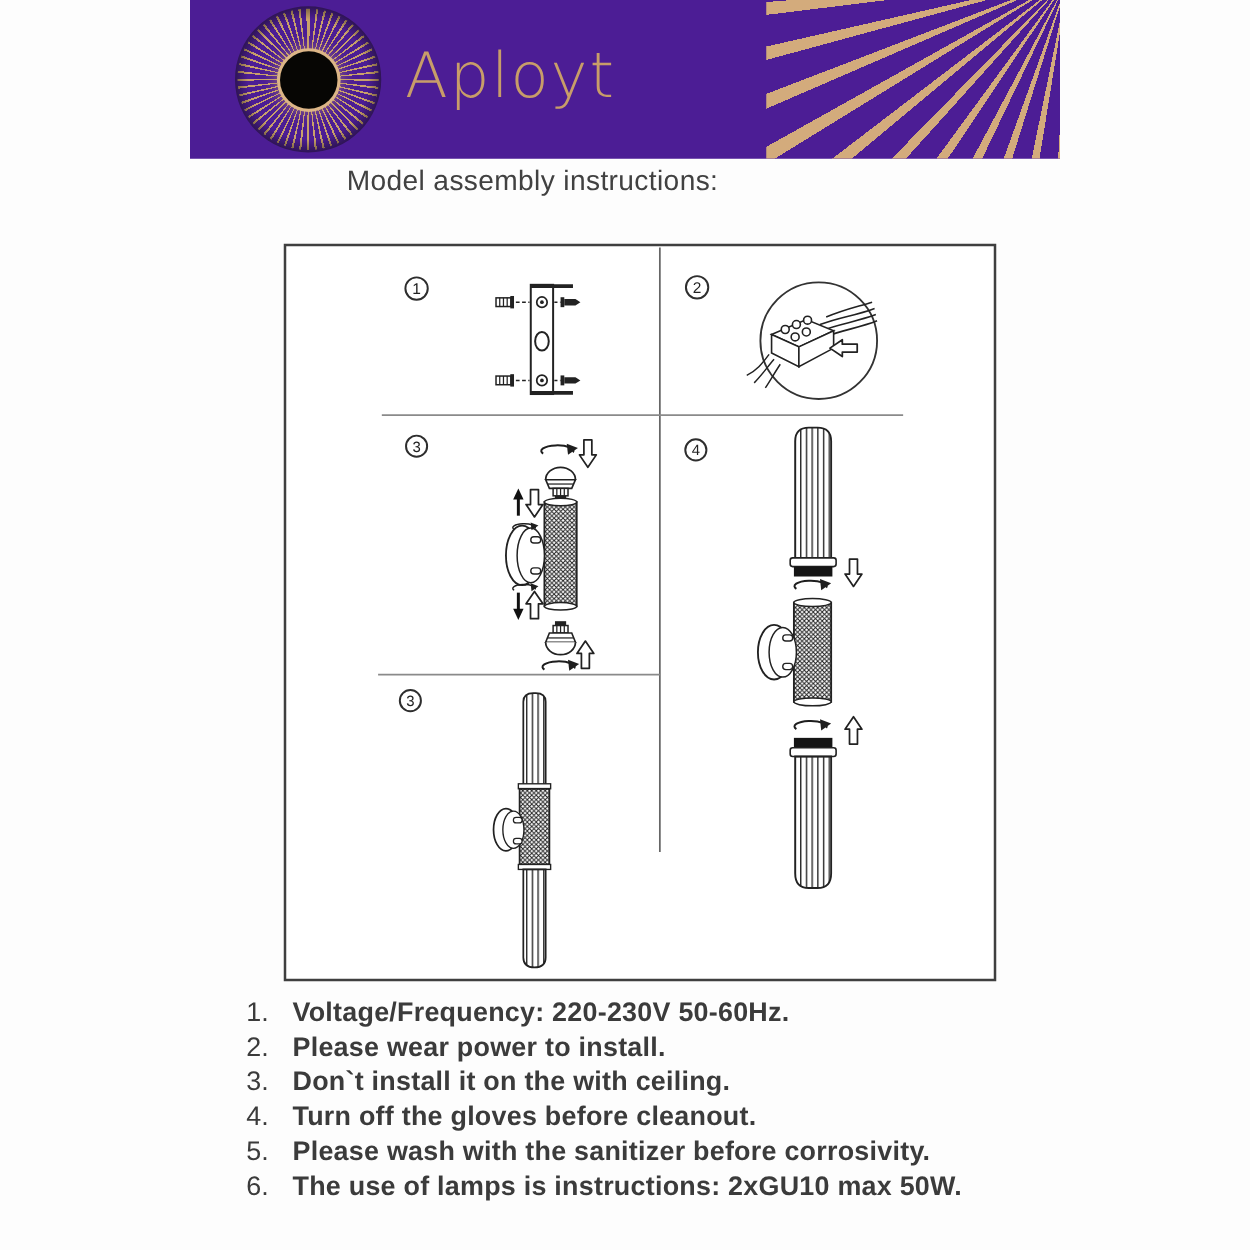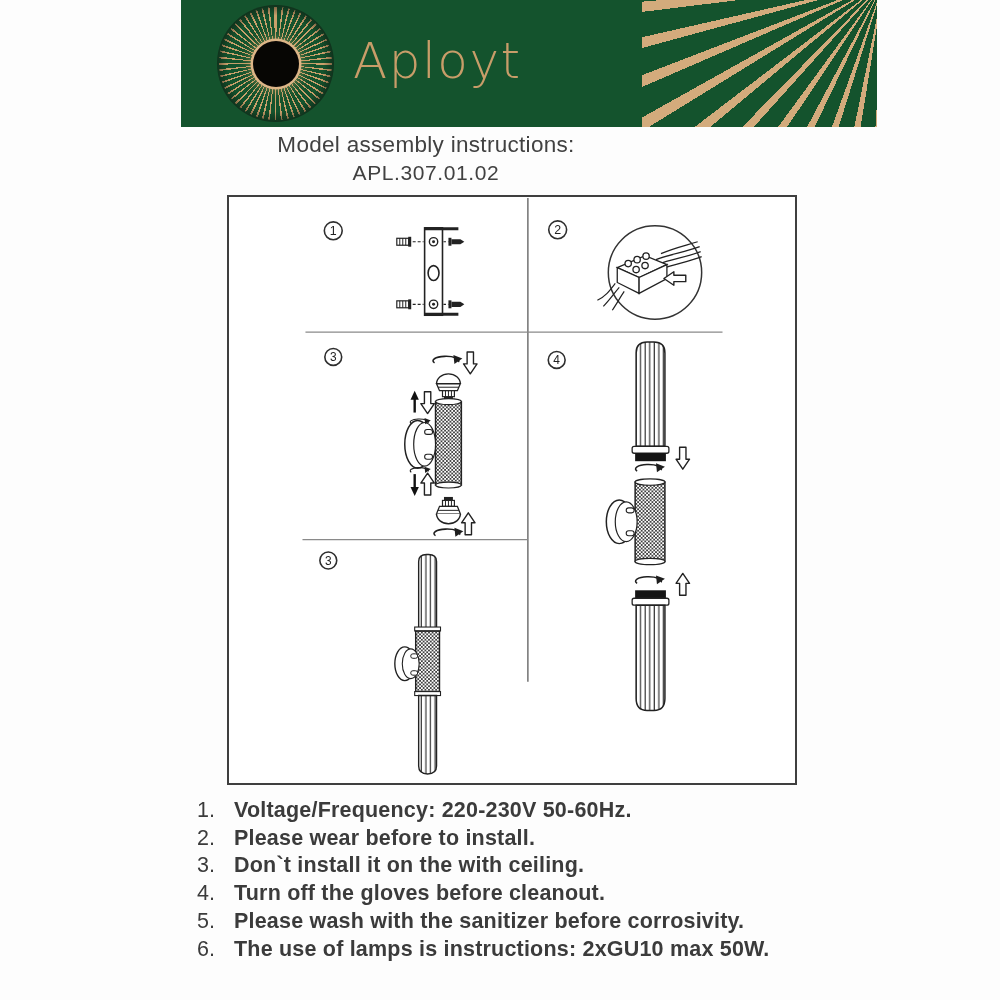--- a/index.html
+++ b/index.html
@@ -3,21 +3,21 @@
 <meta charset="utf-8">
 <style>
   html,body{margin:0;padding:0;}
   body{
     width:1000px;height:1000px;position:relative;background:#fdfdfd;
     font-family:"Liberation Sans",sans-serif;overflow:hidden;
   }
   .page{position:absolute;inset:0;}
 
   
-  .banner{position:absolute;left:152px;top:0;width:696px;height:127px;background:#14532d;overflow:hidden;margin-left:29px;}
+  .banner{position:absolute;left:152px;top:0;width:696px;height:127px;background:#4c1d95;overflow:hidden;}
   .sunburst{position:absolute;left:38px;top:7px;width:113px;height:113px;}
   .sunburst-rays{position:absolute;inset:0;border-radius:50%;
     background:repeating-conic-gradient(#c9a06b 0deg 1.8deg, transparent 1.8deg 6.4deg);}
   .sunburst-fade{position:absolute;inset:-2px;border-radius:50%;
     background:radial-gradient(circle, rgba(11,10,8,0) 58%, #0b0a08 86%);}
   .sunburst-core{position:absolute;left:50%;top:50%;width:46px;height:46px;transform:translate(-50%,-50%);
     background:#070604;border-radius:50%;
     box-shadow:0 0 0 2.5px #dcb587, 0 0 12px 3px rgba(205,165,105,.55);}
   .brand{position:absolute;left:172px;top:50%;transform:translateY(-56%);
     color:#c89d69;font-size:50px;font-weight:300;letter-spacing:1.5px;
@@ -51,21 +51,20 @@
       <div class="sunburst-rays"></div>
       <div class="sunburst-fade"></div>
       <div class="sunburst-core"></div>
     </div>
     <div class="brand">Aployt</div>
     <div class="corner-rays"></div>
   </header>
 
   <div class="title-block">
     <div class="title-line1">Model assembly instructions:</div>
-    <div class="title-line2">APL.307.01.02</div>
   </div>
 
   <div class="diagram-box">
     <svg class="diagram-svg" viewBox="227 195 570 590">
       <defs>
         <pattern id="xh" patternUnits="userSpaceOnUse" width="3.6" height="3.6">
           <path d="M0,0 L3.6,3.6 M3.6,0 L0,3.6" stroke="#1c1c1c" stroke-width="0.75" fill="none"></path>
         </pattern>
         <pattern id="fl" patternUnits="userSpaceOnUse" width="4.6" height="4.6">
           <line x1="2.1" y1="0" x2="2.1" y2="4.6" stroke="#2b2b2b" stroke-width="1.15"></line>
@@ -258,21 +257,21 @@
     </svg>
   </div>
 
   <div class="instructions">
     <div class="instr-row">
       <span class="instr-num">1.</span>
       <span class="instr-text">Voltage/Frequency: 220-230V 50-60Hz.</span>
     </div>
     <div class="instr-row">
       <span class="instr-num">2.</span>
-      <span class="instr-text">Please wear before to install.</span>
+      <span class="instr-text">Please wear power to install.</span>
     </div>
     <div class="instr-row">
       <span class="instr-num">3.</span>
       <span class="instr-text">Don`t install it on the with ceiling.</span>
     </div>
     <div class="instr-row">
       <span class="instr-num">4.</span>
       <span class="instr-text">Turn off the gloves before cleanout.</span>
     </div>
     <div class="instr-row">

